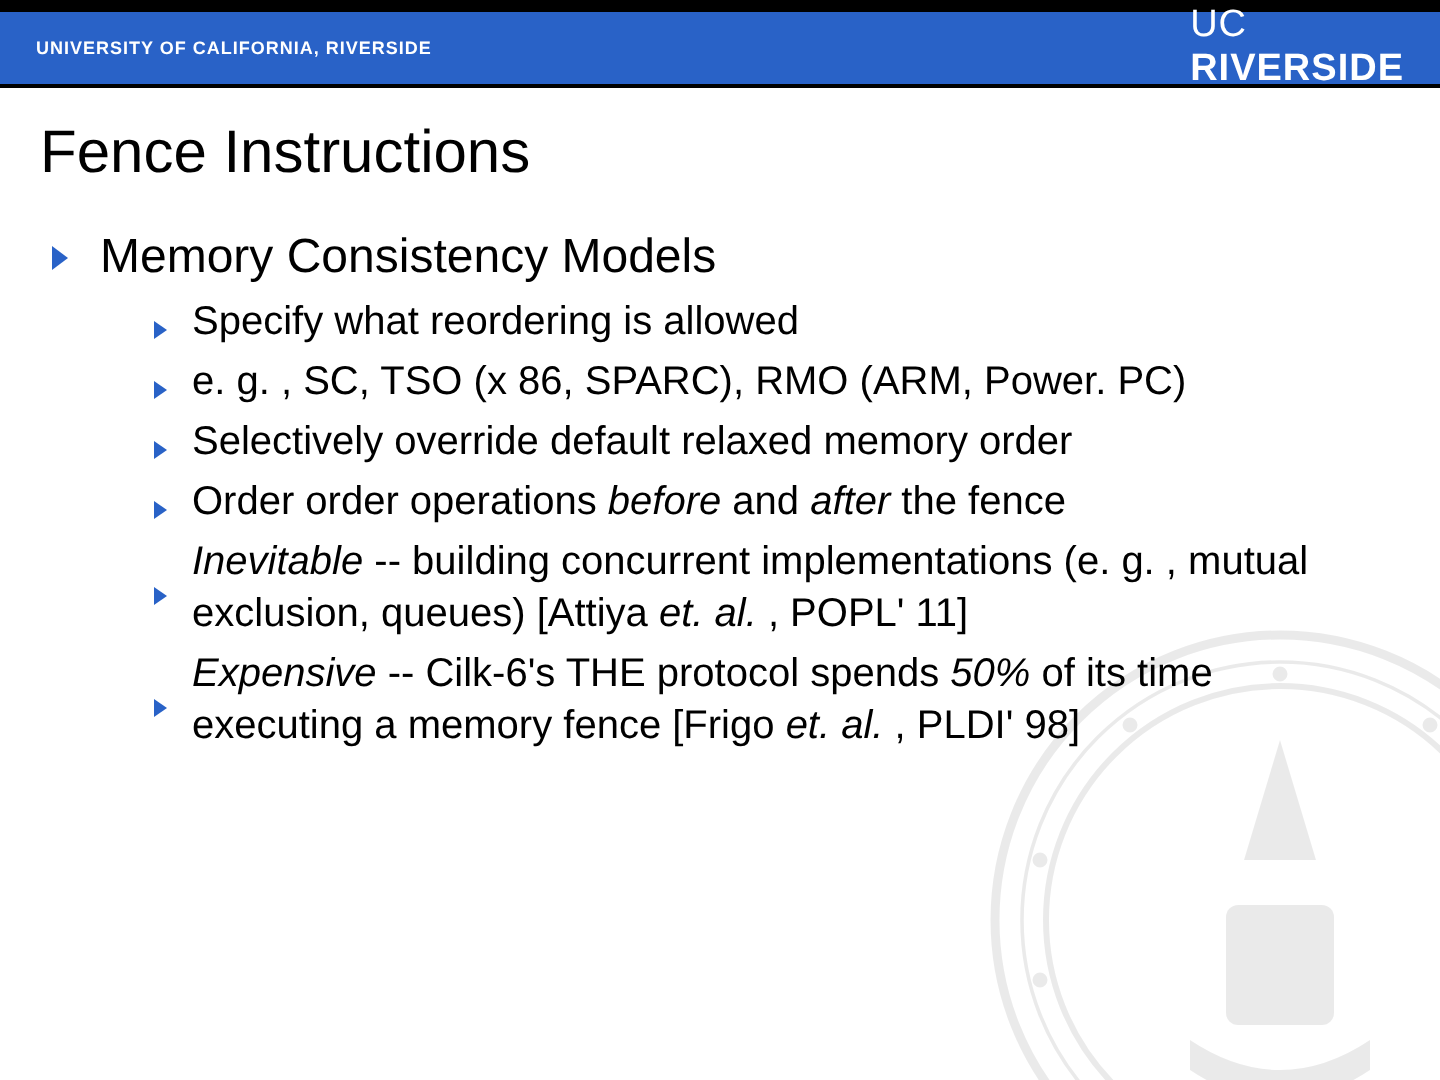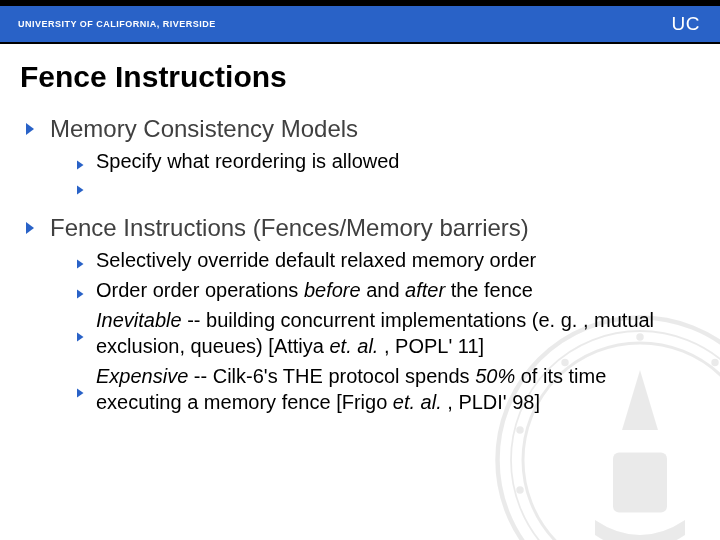--- a/index.html
+++ b/index.html
@@ -40,41 +40,41 @@
     display: flex;
     align-items: flex-start;
     flex-direction: column;
   }
   .header-right .uc {
     font-weight: 400;
     margin-right: 2px;
   }
   .title {
     font-size: 30px;
-    font-weight: 700;
+    font-weight: 400;
     padding: 16px 20px 6px 20px;
     color: #000;
   }
   .content {
     padding: 4px 24px 0 24px;
   }
   .l1-item {
     display: flex;
     align-items: flex-start;
     margin-top: 10px;
   }
   .l1-bullet {
     flex: 0 0 auto;
     margin-top: 8px;
     margin-right: 12px;
   }
   .l1-text {
     font-size: 24px;
     line-height: 1.25;
-    color: #404040;
+    color: #000000;
   }
   .l2-list {
     margin-left: 52px;
     margin-top: 4px;
   }
   .l2-item {
     display: flex;
     align-items: center;
     margin-top: 4px;
   }
@@ -106,20 +106,21 @@
   }
   .seal svg { width: 100%; height: 100%; }
 </style>
 </head>
 <body>
 
 <div class="header">
   <div class="header-left">UNIVERSITY OF CALIFORNIA, RIVERSIDE</div>
   <div class="header-right">
     <span class="uc">UC</span>
+      <span>RIVERSIDE</span>
   </div>
 </div>
 
 <div class="title">Fence Instructions</div>
 
 <div class="content">
 
   <div class="l1-item">
     <span class="chevron l1-bullet">
       <svg width="14" height="14" viewBox="0 0 14 14">
@@ -136,31 +137,24 @@
           </svg>
       </span>
       <span class="l2-text">Specify what reordering is allowed</span>
     </div>
     <div class="l2-item">
       <span class="chevron l2-bullet">
         <svg width="10" height="10" viewBox="0 0 10 10">
             <path d="M1 0.5 L7.5 5 L1 9.5 Z" fill="#2962c7"></path>
           </svg>
       </span>
-    </div>
-  </div>
-
-  <div class="l1-item" style="margin-top:18px">
-    <span class="chevron l1-bullet">
-      <svg width="14" height="14" viewBox="0 0 14 14">
-          <path d="M2 1 L10 7 L2 13 Z" fill="#2962c7"></path>
-        </svg>
-    </span>
-    <span class="l1-text">Fence Instructions (Fences/Memory barriers)</span>
-  </div>
+      <span class="l2-text">e. g. , SC, TSO (x 86, SPARC), RMO (ARM, Power. PC)</span>
+    </div>
+  </div>
+
   <div class="l2-list">
     <div class="l2-item">
       <span class="chevron l2-bullet">
         <svg width="10" height="10" viewBox="0 0 10 10">
             <path d="M1 0.5 L7.5 5 L1 9.5 Z" fill="#2962c7"></path>
           </svg>
       </span>
       <span class="l2-text">Selectively override default relaxed memory order</span>
     </div>
     <div class="l2-item">

